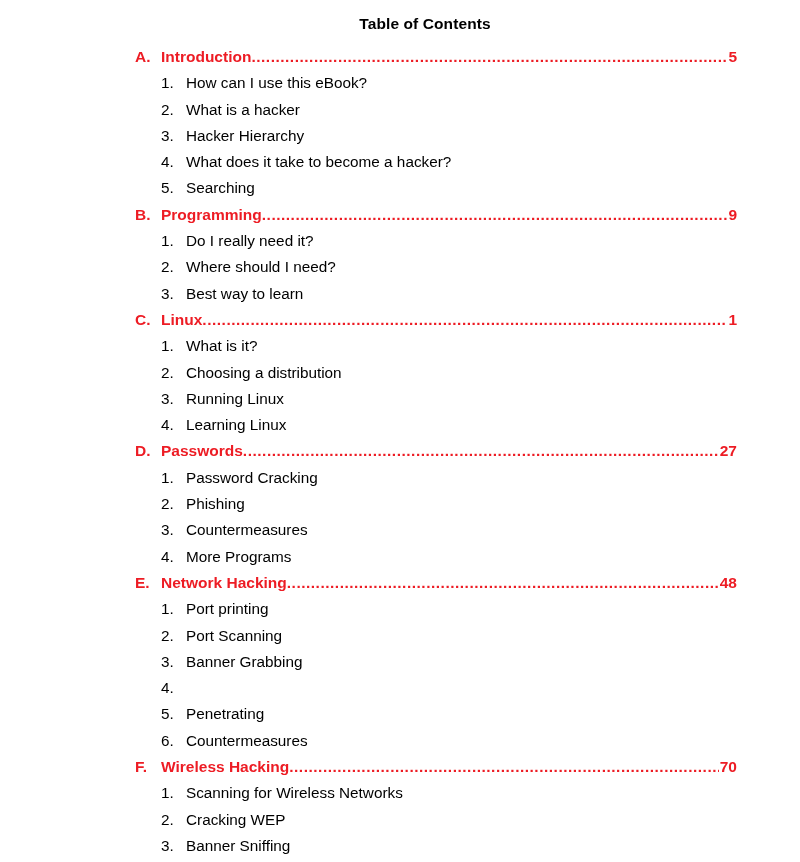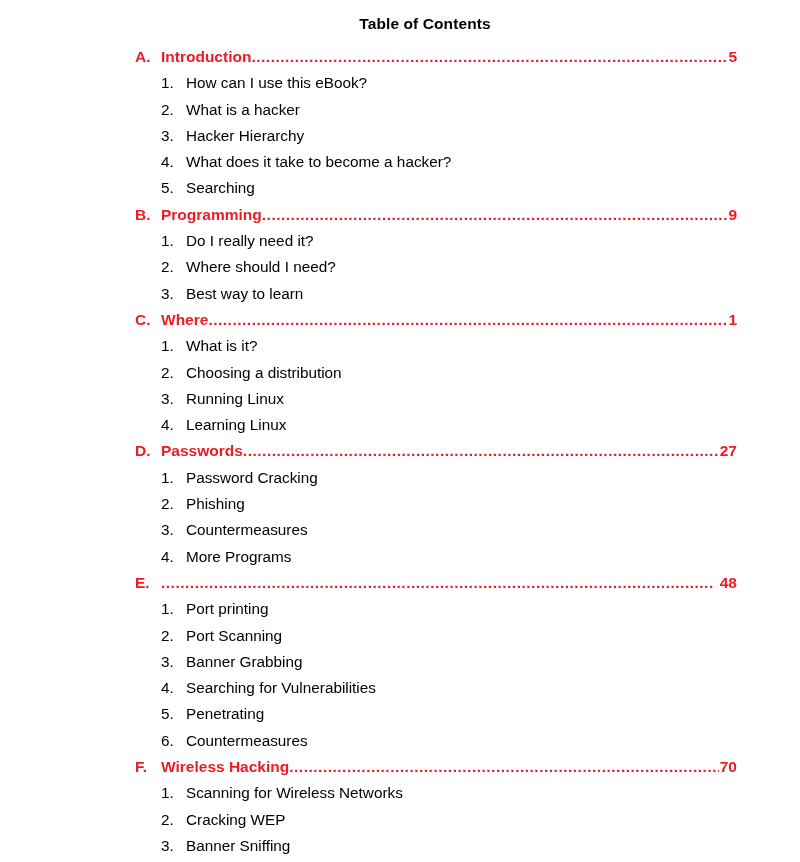--- a/index.html
+++ b/index.html
@@ -147,21 +147,21 @@
           </li>
           <li class="section-line">
             <span class="section-num">3.</span>
             <span class="section-title">Best way to learn</span>
           </li>
         </ul>
       </li>
       <li class="chapter">
         <div class="chapter-line">
           <span class="chapter-letter">C.</span>
-          <span class="chapter-title">Where</span>
+          <span class="chapter-title">Linux</span>
           <span class="dots">...................................................................................................................</span>
           <span class="chapter-page">1</span>
         </div>
         <ul class="sections">
           <li class="section-line">
             <span class="section-num">1.</span>
             <span class="section-title">What is it?</span>
           </li>
           <li class="section-line">
             <span class="section-num">2.</span>
@@ -199,39 +199,39 @@
           </li>
           <li class="section-line">
             <span class="section-num">4.</span>
             <span class="section-title">More Programs</span>
           </li>
         </ul>
       </li>
       <li class="chapter">
         <div class="chapter-line">
           <span class="chapter-letter">E.</span>
+          <span class="chapter-title">Network Hacking</span>
           <span class="dots">...................................................................................................................</span>
           <span class="chapter-page">48</span>
         </div>
         <ul class="sections">
           <li class="section-line">
             <span class="section-num">1.</span>
             <span class="section-title">Port printing</span>
           </li>
           <li class="section-line">
             <span class="section-num">2.</span>
             <span class="section-title">Port Scanning</span>
           </li>
           <li class="section-line">
             <span class="section-num">3.</span>
             <span class="section-title">Banner Grabbing</span>
           </li>
           <li class="section-line">
             <span class="section-num">4.</span>
-            <span class="section-title">Searching for Vulnerabilities</span>
           </li>
           <li class="section-line">
             <span class="section-num">5.</span>
             <span class="section-title">Penetrating</span>
           </li>
           <li class="section-line">
             <span class="section-num">6.</span>
             <span class="section-title">Countermeasures</span>
           </li>
         </ul>

